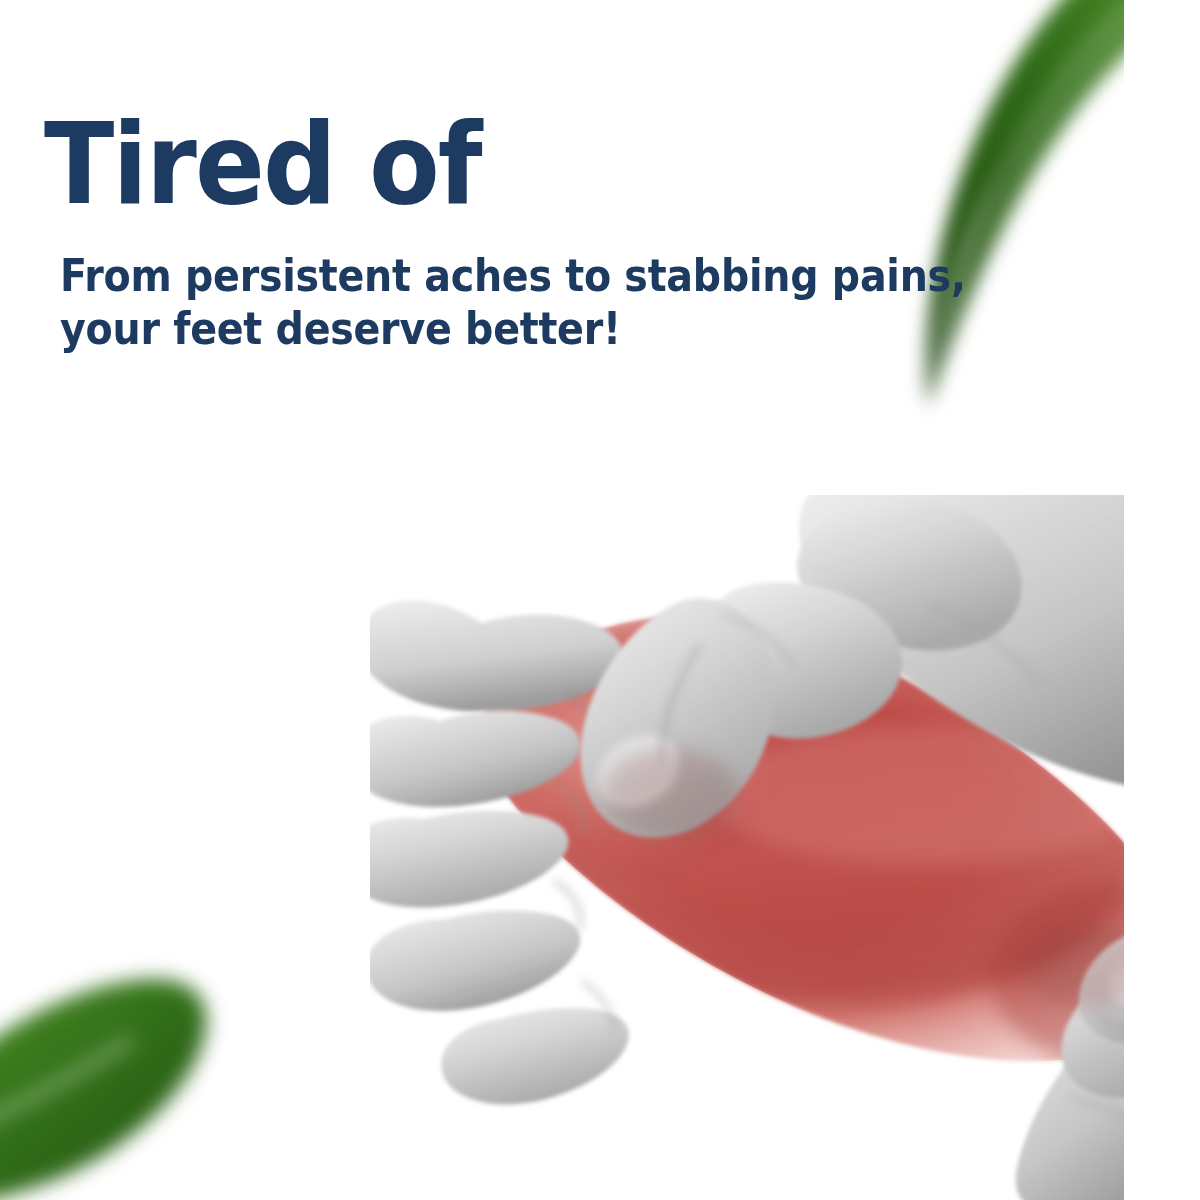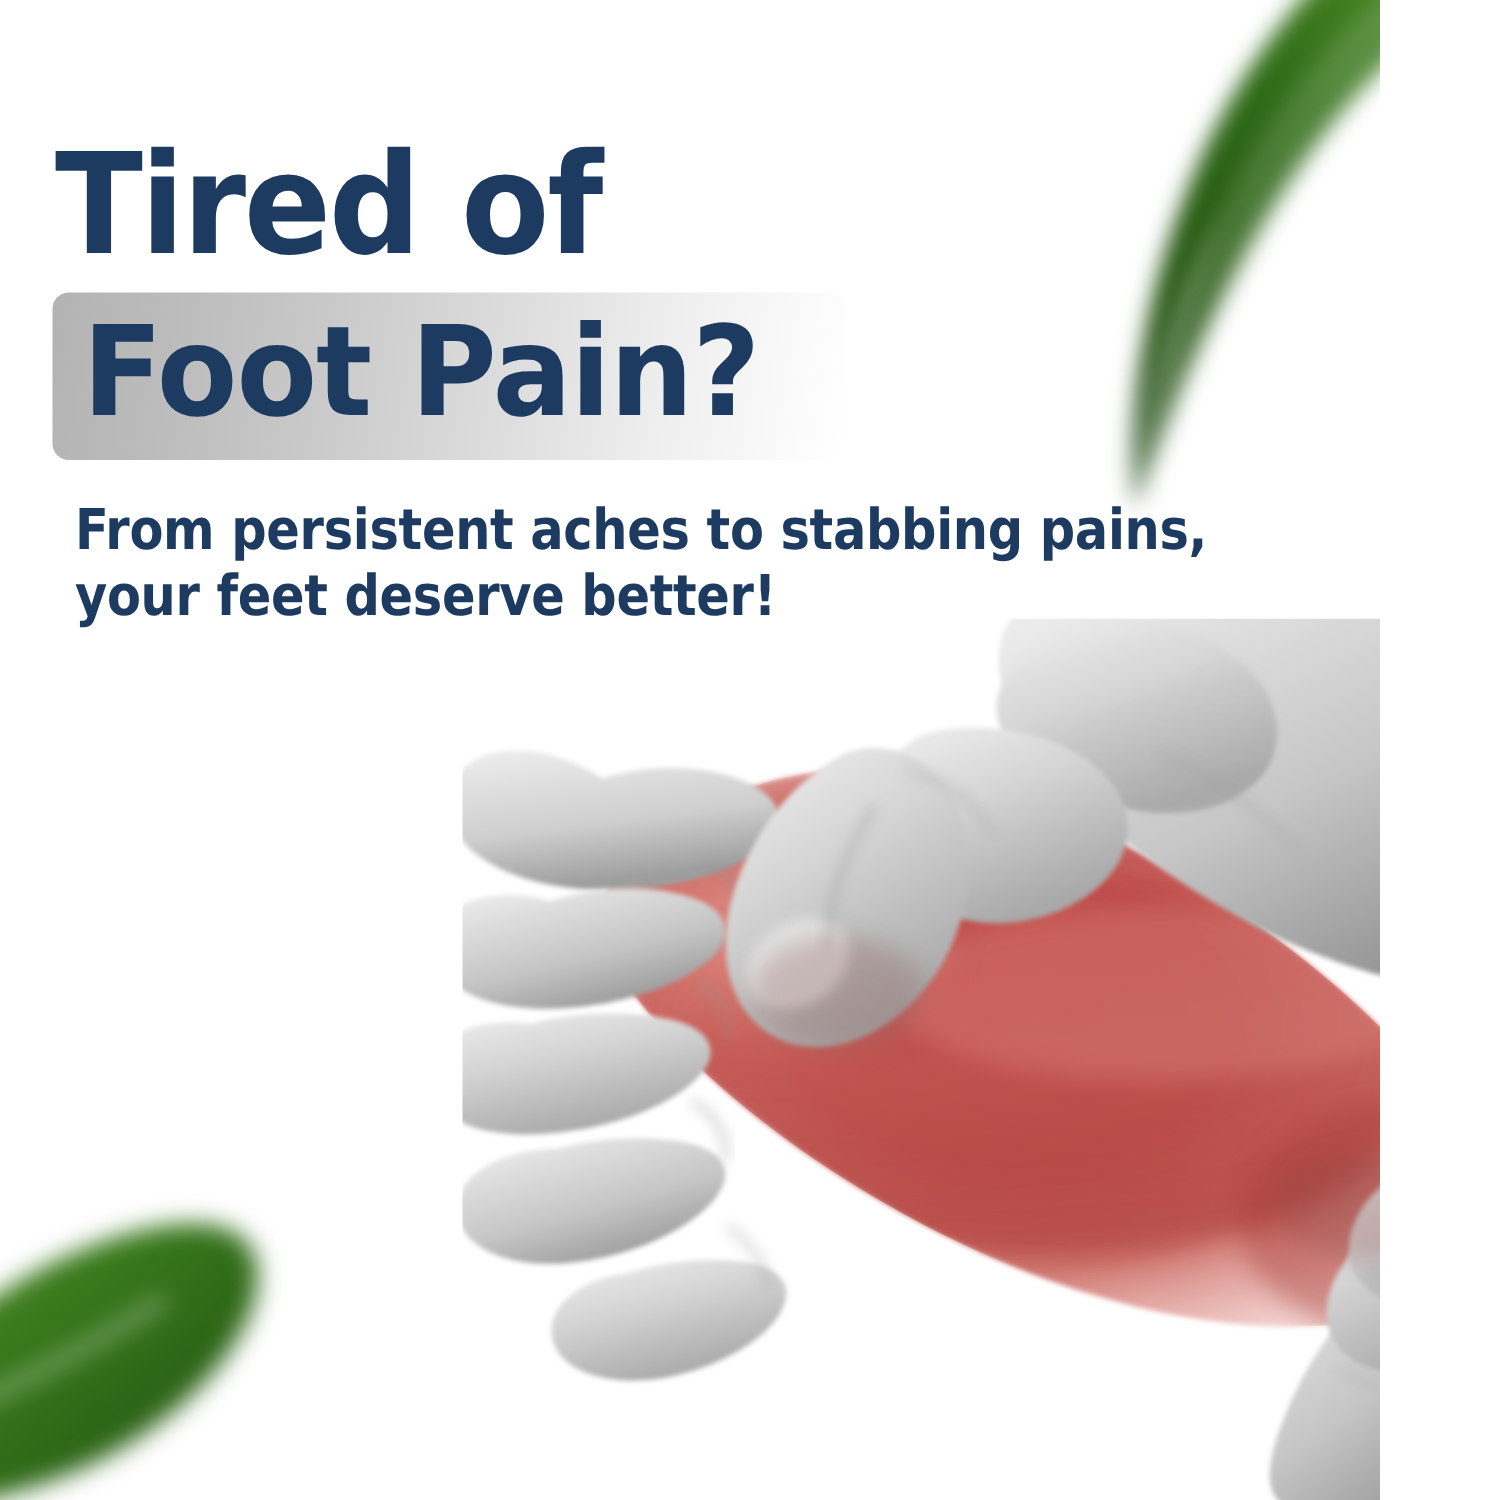--- a/index.html
+++ b/index.html
@@ -10,20 +10,21 @@
   body {
     font-family: "Liberation Sans", sans-serif;
   }
 
   .poster {
     position: relative;
     width: 1104px;
     height: 1200px;
     background: #ffffff;
     overflow: hidden;
+    padding-left: 20px;
   }
 
   
   .leaf-layer {
     position: absolute;
     inset: 0;
     pointer-events: none;
   }
 
   .leaf-tr {
@@ -170,23 +171,20 @@
         <path d="M-20 252 C 60 214, 150 160, 236 92" stroke="#d8e8cc" stroke-width="8" fill="none" opacity="0.55"></path>
       </svg>
     </div>
 
   </div>
 
   <div class="headline-block">
 
     <h1 class="headline-line1">Tired of</h1>
 
-    <div class="headline-banner">
-      <h1 class="headline-line2">Foot Pain?</h1>
-    </div>
 
     <p class="subhead">
       <span class="sub-line">From persistent aches to stabbing pains,</span>
       <span class="sub-line">your feet deserve better!</span>
     </p>
 
   </div>
 
   <div class="photo">
     <svg viewBox="0 0 840 710" xmlns="http://www.w3.org/2000/svg" aria-hidden="true">

